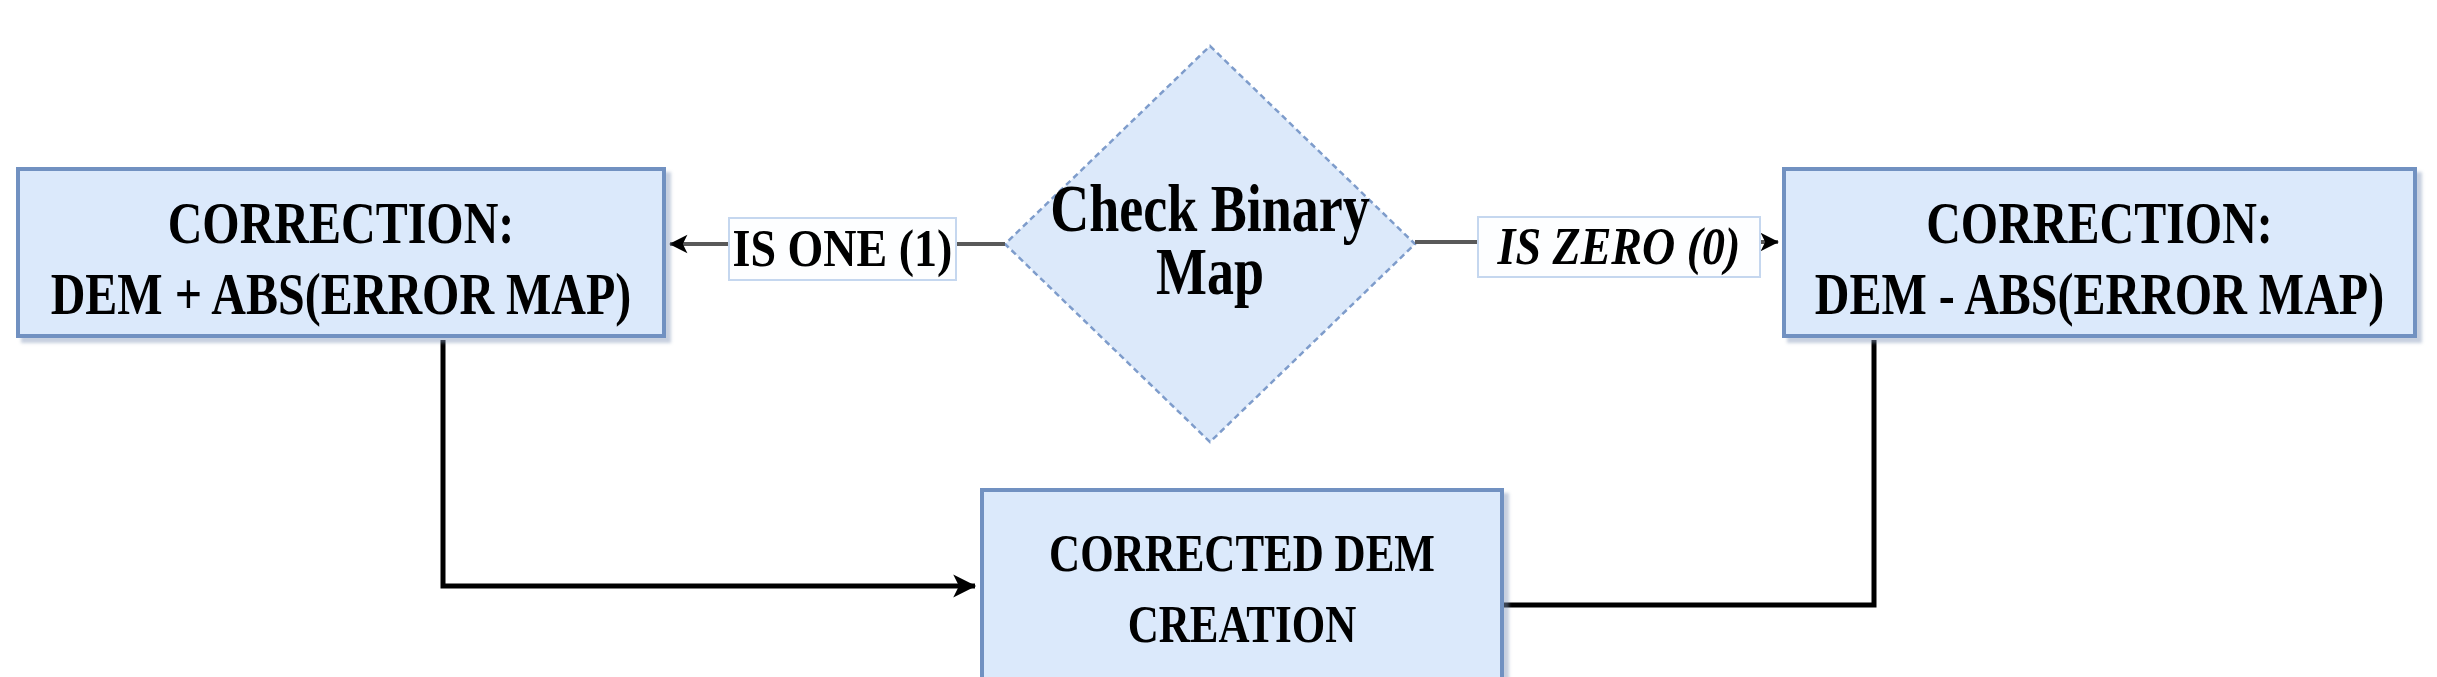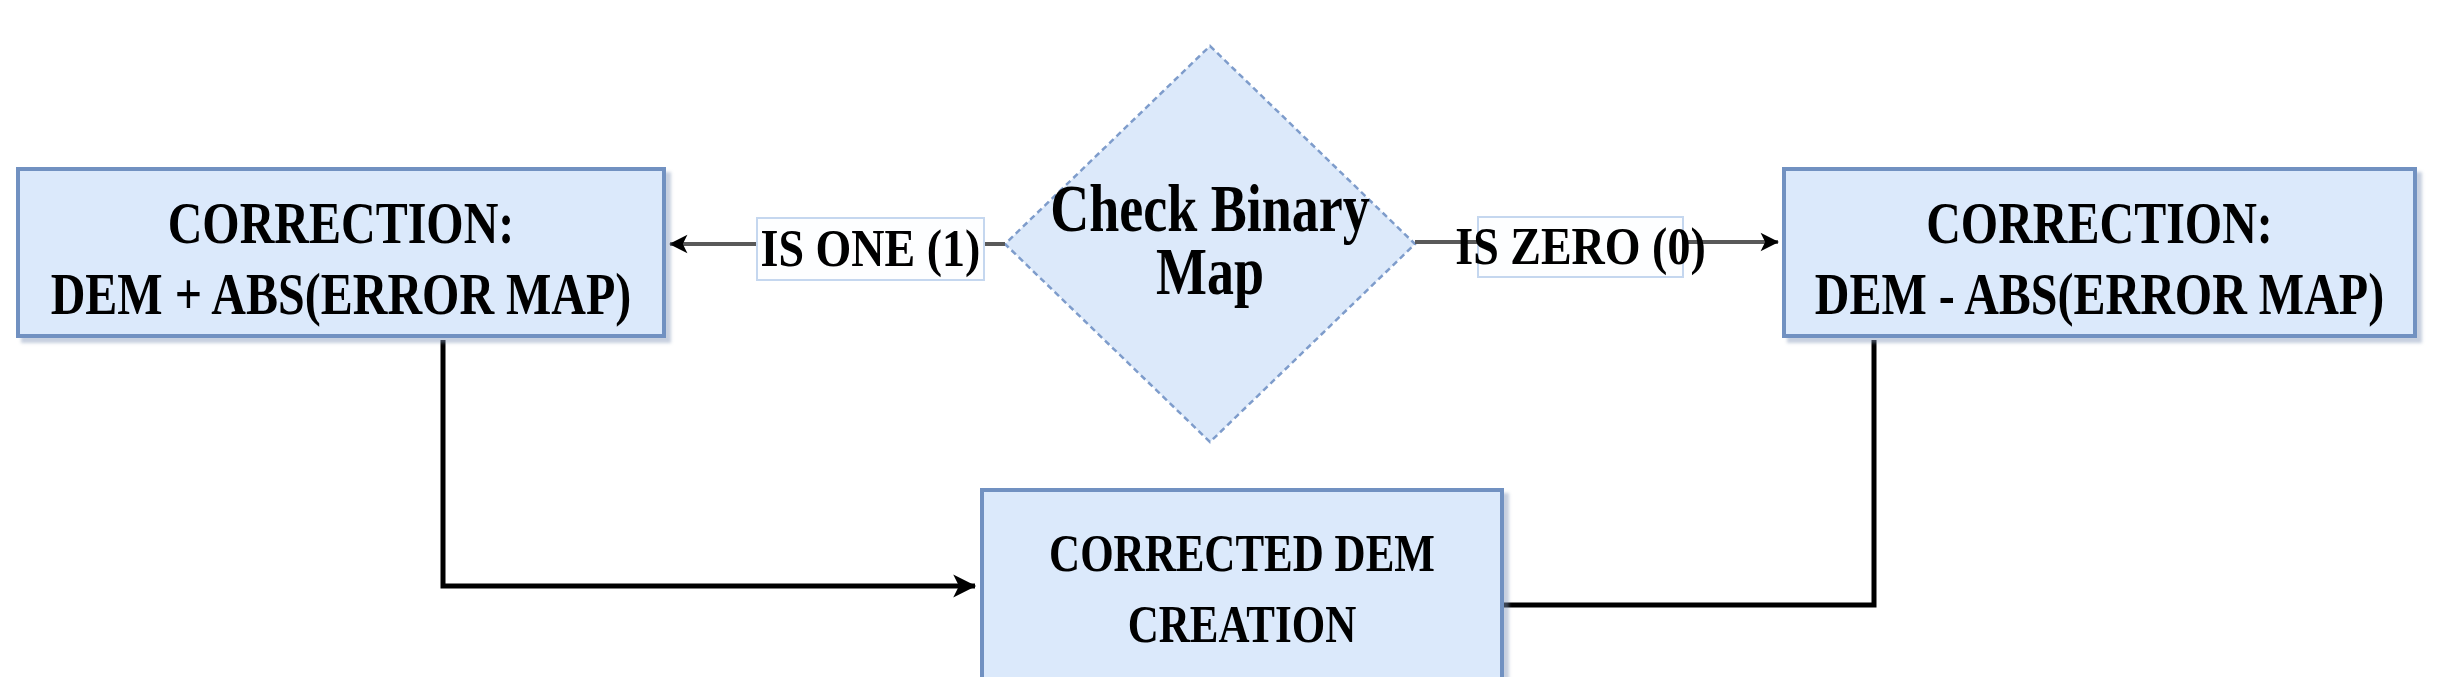--- a/index.html
+++ b/index.html
@@ -56,22 +56,22 @@
   .decision-inner .line{font-size:54px;line-height:50px;}
   .edge-label{
     position:absolute;z-index:3;
     background:var(--edge-label-fill,#fdfeff);
     border:2px solid var(--edge-label-border,#c5d7ef);
     box-sizing:border-box;
     display:flex;align-items:center;justify-content:center;
     font-weight:bold;white-space:nowrap;
   }
   .edge-label span{font-size:46px;line-height:44px;transform:scaleY(1.15);transform-origin:center;}
-  #label-is-one {left:756px; top:189px; width:229px; height:64px;}
-  #label-is-zero{left:1477px;top:188px; width:207px; height:62px;}
+  #label-is-one {left:728px; top:189px; width:229px; height:64px;}
+  #label-is-zero{left:1477px;top:188px; width:284px; height:62px;font-style:italic;}
 </style>
 </head>
 <body>
 
 <div class="canvas">
 
   <svg class="layer" width="2437" height="677" viewBox="0 0 2437 677">
     <defs>
       <marker id="arrow" viewBox="0 0 12 12" refX="10.5" refY="6" markerWidth="5.5" markerHeight="5.5" orient="auto" markerUnits="strokeWidth">
         <path class="arrowhead" d="M1,1 L11,6 L1,11 L3.5,6 Z"></path>

